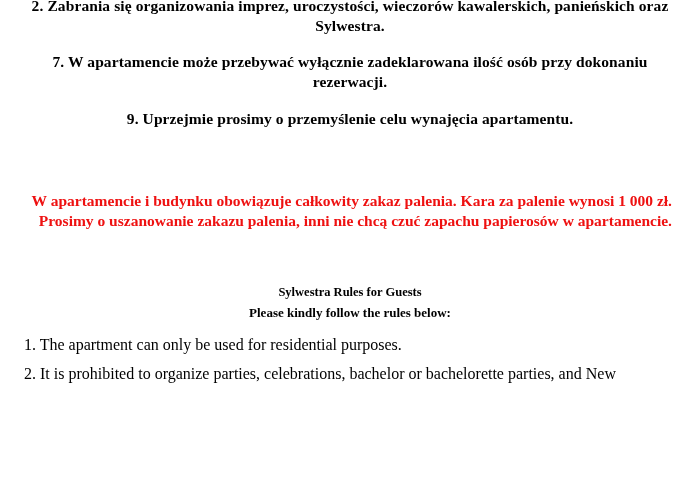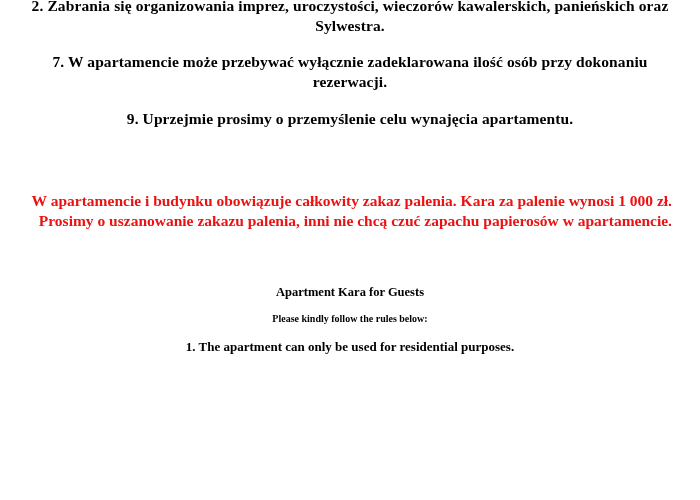--- a/index.html
+++ b/index.html
@@ -49,45 +49,46 @@
   .en-title {
     text-align: center;
     font-weight: bold;
     font-size: 12.5px;
     line-height: 1.35;
     margin: 0;
   }
   .en-sub {
     text-align: center;
     font-weight: bold;
-    font-size: 10px;
+    font-size: 13px;
     line-height: 1.35;
-    margin: 12px 0 12px 0;
+    margin: 4px 0 12px 0;
   }
   .en-rule {
-    text-align: center;
-    font-weight: bold;
-    font-size: 13px;
+    text-align: left;
+    font-weight: normal;
+    font-size: 16px;
     line-height: 1.38;
     margin: 0 0 7px 0;
     padding: 0 6px;
   }
 </style>
 </head>
 <body>
 
 <div class="page">
 
   <p class="rule first rule-wide">2. Zabrania się organizowania imprez, uroczystości, wieczorów kawalerskich, panieńskich oraz Sylwestra.</p>
   <p class="rule rule-wide">7. W apartamencie może przebywać wyłącznie zadeklarowana ilość osób przy dokonaniu rezerwacji.</p>
   <p class="rule rule-wide">9. Uprzejmie prosimy o przemyślenie celu wynajęcia apartamentu.</p>
 
   <div class="spacer-1"></div>
 
   <p class="warning">W apartamencie i budynku obowiązuje całkowity zakaz palenia. Kara za palenie wynosi 1 000 zł. Prosimy o uszanowanie zakazu palenia, inni nie chcą czuć zapachu papierosów w apartamencie.</p>
 
   <div class="spacer-2"></div>
 
-  <p class="en-title">Apartment Kara for Guests</p>
+  <p class="en-title">Sylwestra Rules for Guests</p>
   <p class="en-sub">Please kindly follow the rules below:</p>
   <p class="en-rule">1. The apartment can only be used for residential purposes.</p>
+  <p class="en-rule">2. It is prohibited to organize parties, celebrations, bachelor or bachelorette parties, and New</p>
 
 </div>
 
 </body></html>

